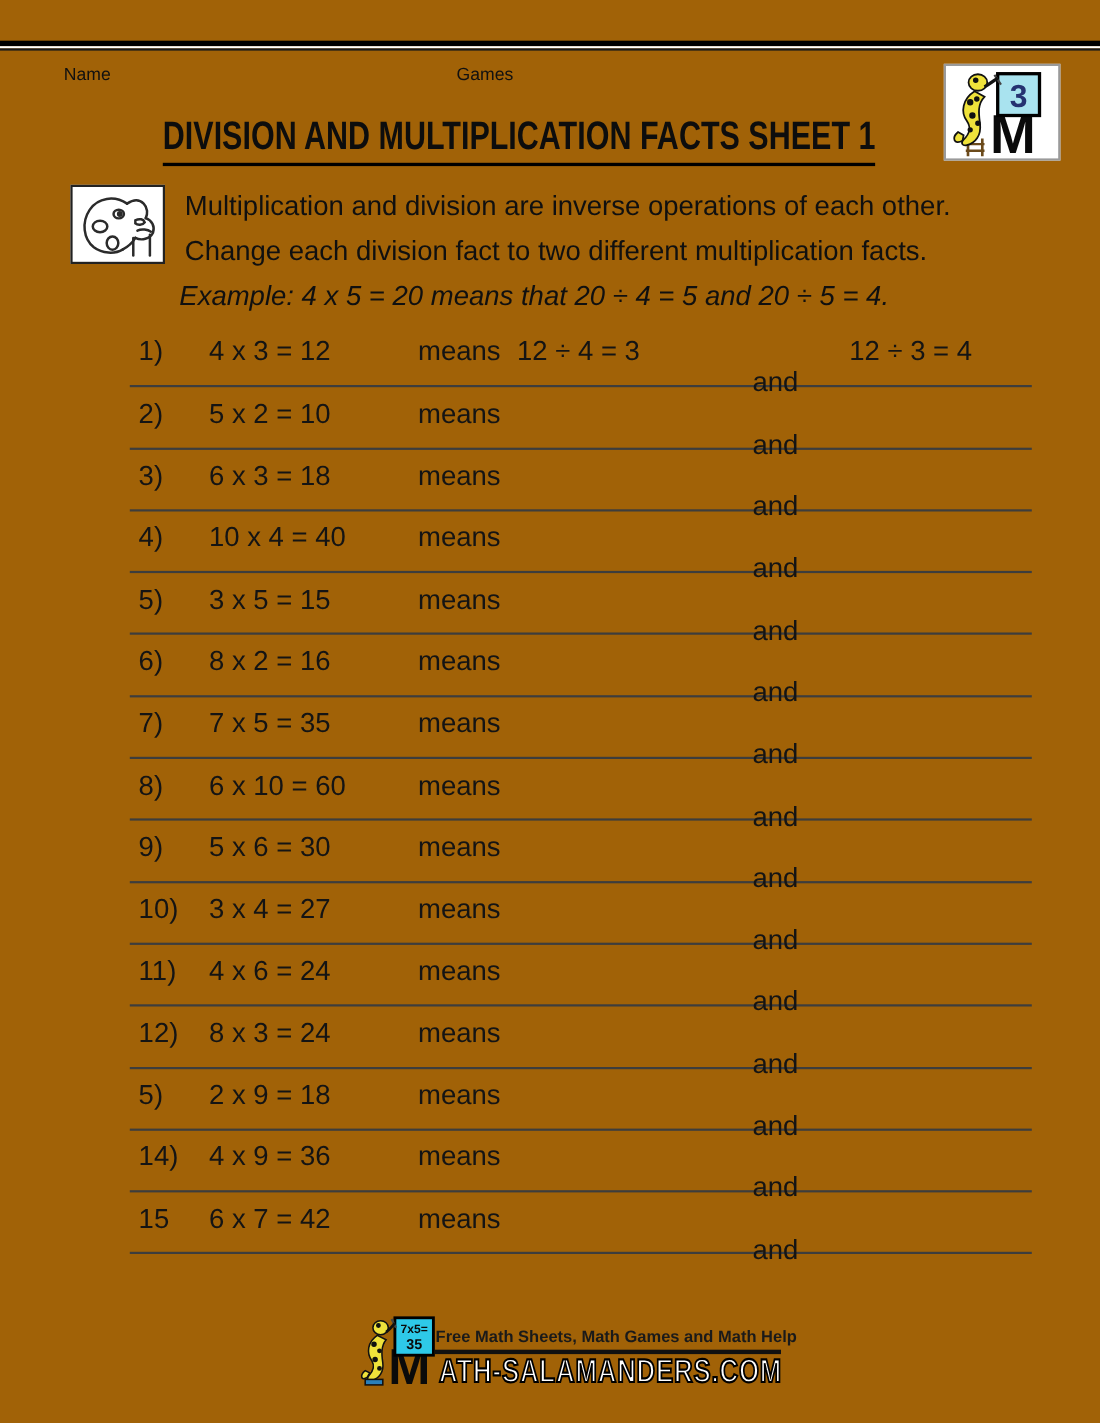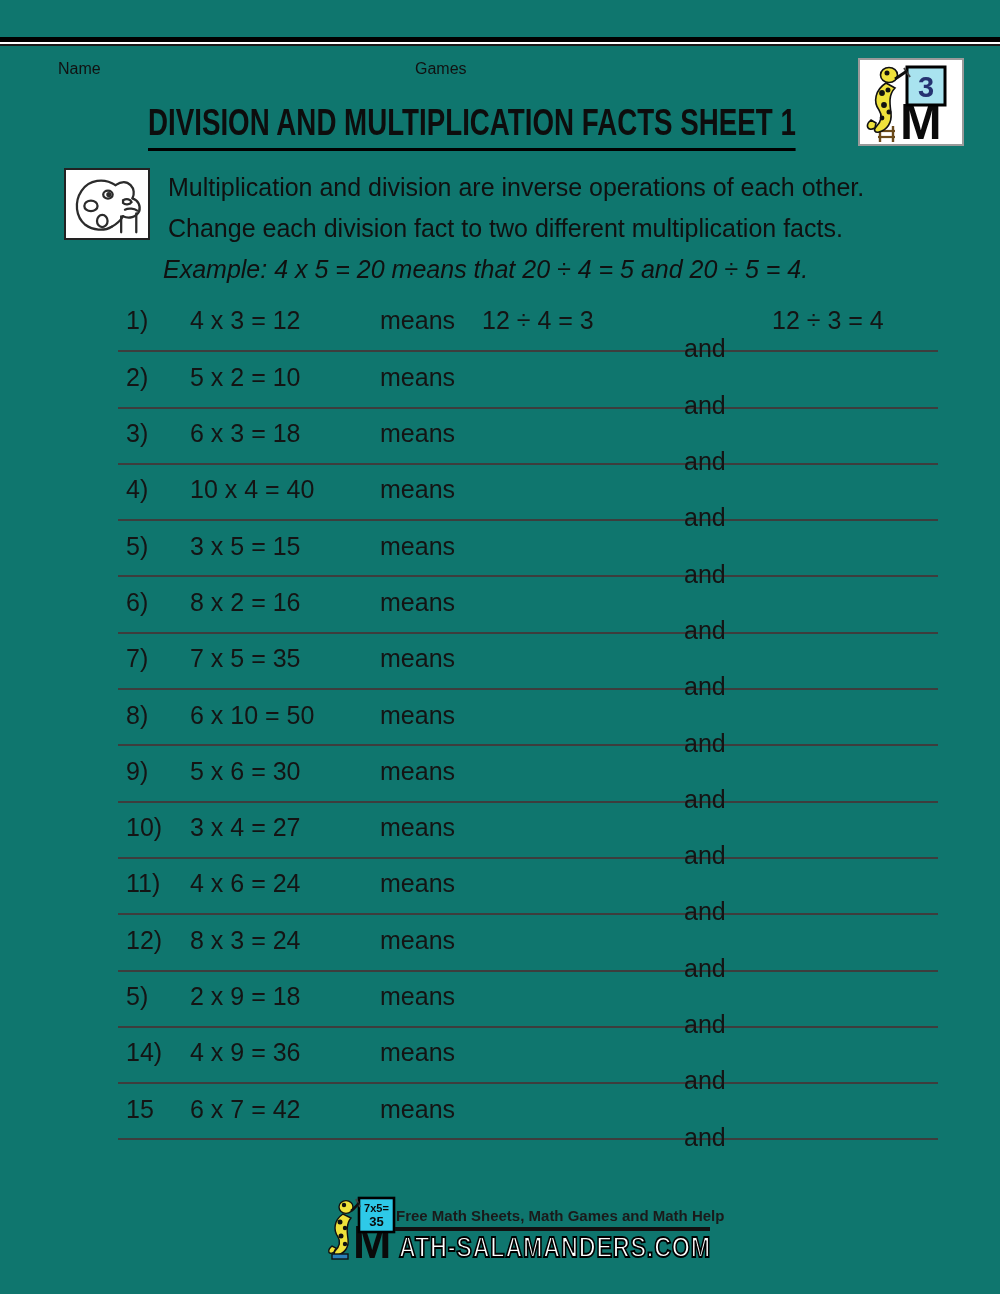--- a/index.html
+++ b/index.html
@@ -1,18 +1,18 @@
 <!DOCTYPE html>
 <html><head>
 <meta charset="utf-8">
 <style>
   * { margin:0; padding:0; box-sizing:border-box; }
   html,body { background:#ffffff; }
   .page {
-    position:relative; width:1000px; height:1294px; background:#0f766e;
+    position:relative; width:1000px; height:1294px; background:#a16207;
     font-family:"Liberation Sans", sans-serif; color:#141414; overflow:hidden;
   }
   
   .topbar { position:absolute; left:0; top:37px; width:1000px; }
   .topbar .b1 { height:5px; background:#000; }
   .topbar .b2 { height:2px; background:#fff; }
   .topbar .b3 { height:2px; background:#1a1a1a; }
 
   .name-label { position:absolute; left:58px; top:60px; font-size:16px; color:#111; }
   .date-label { position:absolute; left:415px; top:60px; font-size:16px; color:#111; }
@@ -40,21 +40,21 @@
   .instr-line1 { top:173px; }
   .instr-line2 { top:214px; }
   .instr-example { position:absolute; left:163px; top:255px; font-size:25px; font-style:italic; color:#101010; white-space:nowrap; }
 
   .facts-table { position:absolute; left:118px; top:296px; width:820px; font-size:25px; }
   .facts-row { position:relative; height:56.3px; border-bottom:2px solid #3d3d3d; }
   .facts-row span { position:absolute; top:45%; transform:translateY(-50%); white-space:nowrap; }
   .c-num   { left:8px; }
   .c-fact  { left:72px; }
   .c-means { left:262px; }
-  .c-div1  { left:364px;text-align:center; }
+  .c-div1  { left:352px;text-align:center; }
   .c-and   { left:566px;margin-top:28px; }
   .c-div2  { left:654px; }
 
   .footer-logo { position:absolute; left:326px; top:1196px; width:80px; height:66px; }
   .footer-logo svg { width:100%; height:100%; }
   .footer-tagline {
     position:absolute; left:396px; top:1207px; width:314px; text-align:center;
     font-size:15px; font-weight:700; color:#1a1a1a; white-space:nowrap;
   }
   .footer-rule { position:absolute; left:395px; top:1227px; width:315px; height:4px; background:#111; }
@@ -188,21 +188,21 @@
       <span class="c-num">7)</span>
       <span class="c-fact">7 x 5 = 35</span>
       <span class="c-means">means</span>
       <span class="c-div1"></span>
       <span class="c-and">and</span>
       <span class="c-div2"></span>
     </div>
 
     <div class="facts-row">
       <span class="c-num">8)</span>
-      <span class="c-fact">6 x 10 = 50</span>
+      <span class="c-fact">6 x 10 = 60</span>
       <span class="c-means">means</span>
       <span class="c-div1"></span>
       <span class="c-and">and</span>
       <span class="c-div2"></span>
     </div>
 
     <div class="facts-row">
       <span class="c-num">9)</span>
       <span class="c-fact">5 x 6 = 30</span>
       <span class="c-means">means</span>

